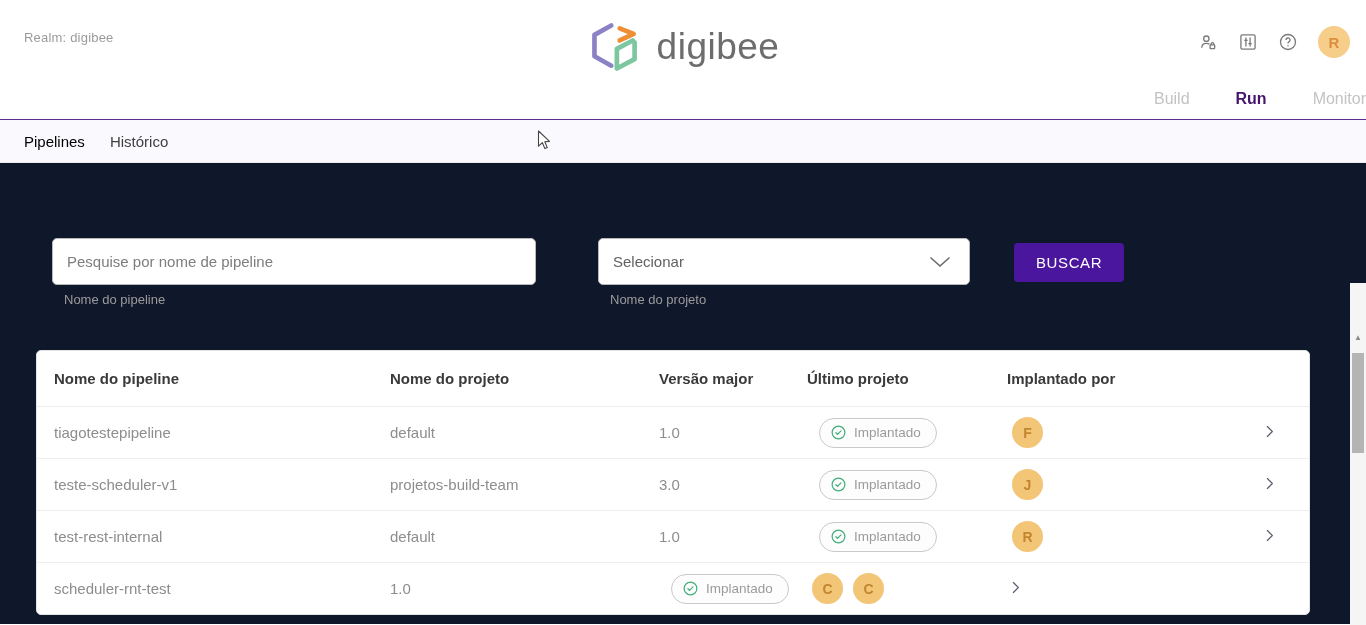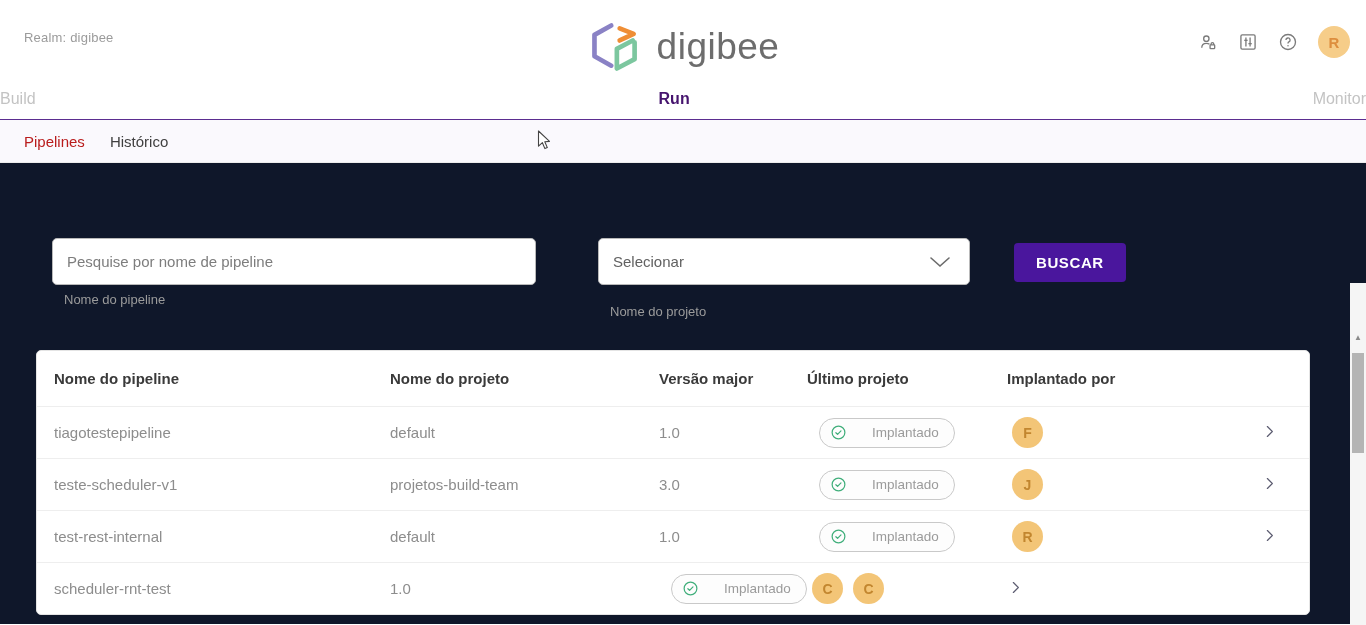--- a/index.html
+++ b/index.html
@@ -12,54 +12,54 @@
 
   .brand-wrap { position:absolute; left:0; right:0; top:20px; display:flex; justify-content:center; align-items:center; gap:14px; }
   .brand-logo { width:56px; height:54px; }
   .brand-name { font-size:37px; color:#6d6d6d; font-weight:500; letter-spacing:.5px; }
 
   .top-icons { position:absolute; right:16px; top:26px; display:flex; align-items:center; gap:20px; }
   .ticon { width:20px; height:20px; color:#7b7b7b; cursor:pointer; }
   .avatar { width:32px; height:32px; border-radius:50%; background:#f6cd89; color:#dd8e3e;
     display:flex; align-items:center; justify-content:center; font-size:15px; font-weight:bold; cursor:pointer; }
 
-  .main-nav { position:absolute; left:0; right:0; top:90px; display:flex; justify-content:space-between; gap:46px; font-size:16px; }
+  .main-nav { position:absolute; left:0; right:0; top:90px; display:flex; justify-content:flex-end; gap:46px; font-size:16px; }
   .main-nav .nav-item { color:#c3c3c3; cursor:pointer; }
   .main-nav .nav-item.active { color:#46146e; font-weight:bold; }
 
   
   .subnav { height:44px; background:#faf9fd; border-top:1px solid #5b2d90; border-bottom:1px solid #ececec;
     display:flex; align-items:center; padding:0 24px; gap:25px; font-size:15px; }
-  .subnav .sub-item { color:#b91c1c; cursor:pointer; }
+  .subnav .sub-item { color:#000000; cursor:pointer; }
   .subnav .sub-item.active { color:#3f3f3f; }
 
   
   .content { position:relative; height:461px; background:#0f172a; }
 
   .filters { position:absolute; left:52px; top:75px; right:56px; display:flex; align-items:flex-start; }
   .field { display:flex; flex-direction:column; }
   .pipeline-field { width:484px; margin-right:62px; }
-  .project-field { width:372px;gap:12px; }
+  .project-field { width:372px; }
   .tbox { height:47px; border:1px solid #b9b9b9; border-radius:5px; background:#fff; font-size:15px;
     color:#616161; padding:0 14px; width:100%; outline:none; font-family:"Liberation Sans",sans-serif; }
   .tbox::placeholder { color:#7d7d7d; opacity:1; }
   .selectbox { height:47px; border:1px solid #b9b9b9; border-radius:5px; background:#fff; display:flex;
     align-items:center; justify-content:space-between; padding:0 18px 0 14px; font-size:15px; color:#616161; cursor:pointer; }
   .field-label { margin:7px 0 0 12px; font-size:13px; color:#9b9b9b; }
   .btn-search { margin-left:44px; margin-top:5px; height:39px; padding:0 22px; border:none; border-radius:4px;
-    background:#4a169d; color:#ffffff; font-size:15px; font-weight:bold; letter-spacing:.6px; cursor:pointer;
+    background:#4a169d; color:#ffffff; font-size:15px; font-weight:normal; letter-spacing:.6px; cursor:pointer;
     font-family:"Liberation Sans",sans-serif; }
 
   
   .table { position:absolute; left:36px; top:187px; width:1274px; border:1px solid #e4e4e4; border-radius:5px;
     background:#fff; overflow:hidden; }
   .trow { display:grid; grid-template-columns:336px 269px 148px 200px 1fr 48px; align-items:center;
     padding-left:17px; height:52px; border-top:1px solid #eeeeee; font-size:15px; color:#8d8d8d; cursor:pointer; }
   .thead { height:55px; border-top:none; font-size:15px; color:#3a3a3a; font-weight:600; cursor:default; }
-  .badge { display:inline-flex; align-items:center; gap:25px; margin-left:12px; height:30px; padding:0 15px 0 10px;
+  .badge { display:inline-flex; align-items:center; gap:7px; margin-left:12px; height:30px; padding:0 15px 0 10px;
     border:1px solid #c9c9c9; border-radius:16px; background:#fdfdfd; font-size:13.5px; color:#9b9b9b; }
   .badge svg { width:17px; height:17px; }
   .deployers { display:flex; gap:10px; margin-left:5px; }
   .mini-avatar { width:31px; height:31px; border-radius:50%; background:#f3c577; color:#c2862f;
     display:flex; align-items:center; justify-content:center; font-size:14px; font-weight:bold; }
   .row-chevron { width:17px; height:17px; color:#5e5e72; }
 
   
   .scrollbar { position:absolute; right:0; top:120px; width:16px; height:505px; background:#f5f5f5; z-index:5; }
   .sb-arrow { position:absolute; left:0; width:16px; height:16px; display:flex; align-items:center;

